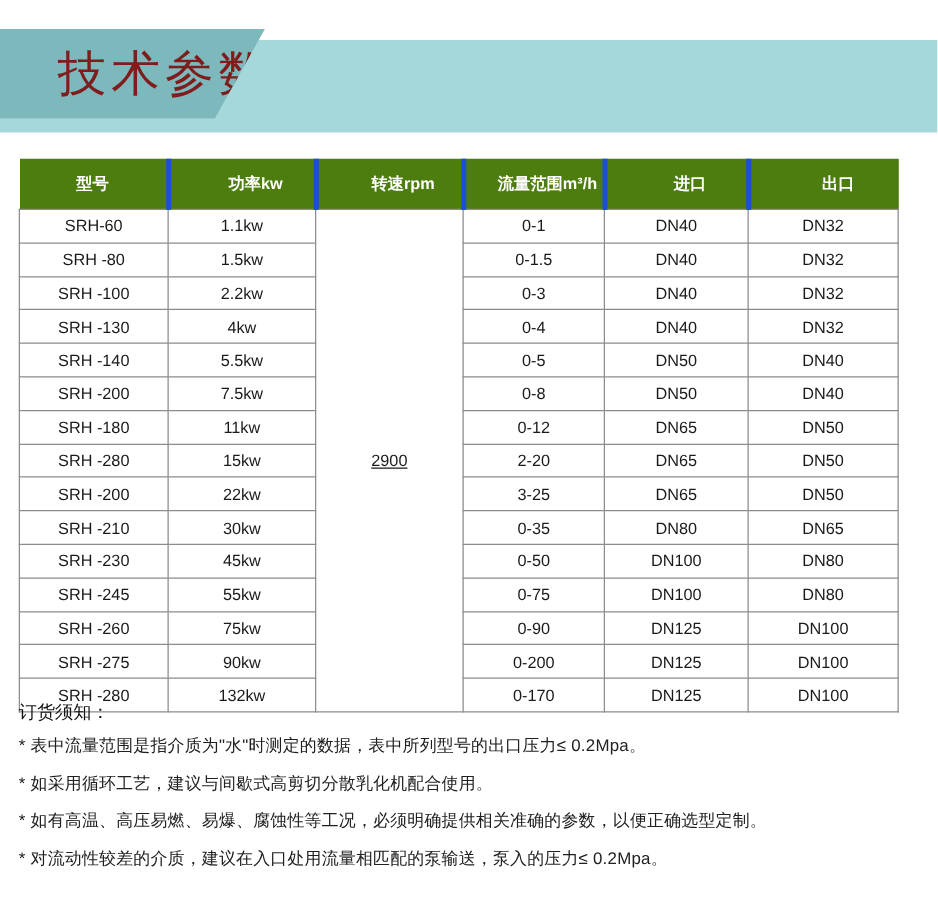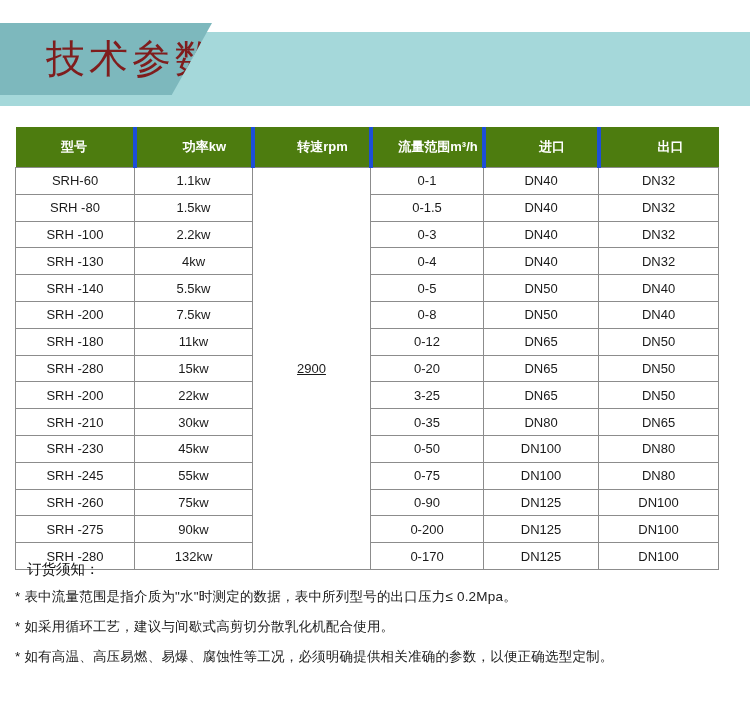--- a/index.html
+++ b/index.html
@@ -77,21 +77,21 @@
 
   
   .notes {
     position: absolute;
     top: 560px; left: 15px;
     width: 725px;
     color: #1f1f1f;
   }
   .notes-title {
     font-size: 14.5px;
-    margin: 0 0 9px 12px;
+    margin: 0 0 9px 0;
     color: #111111;
   }
   .note-line {
     font-size: 13.5px;
     margin: 0 0 12px 0;
     color: #202020;
     letter-spacing: 0.2px;
   }
 </style>
 </head>
@@ -168,21 +168,21 @@
     <tr>
       <td>SRH -180</td>
       <td>11kw</td>
       <td>0-12</td>
       <td>DN65</td>
       <td>DN50</td>
     </tr>
     <tr>
       <td>SRH -280</td>
       <td>15kw</td>
-      <td>0-20</td>
+      <td>2-20</td>
       <td>DN65</td>
       <td>DN50</td>
     </tr>
     <tr>
       <td>SRH -200</td>
       <td>22kw</td>
       <td>3-25</td>
       <td>DN65</td>
       <td>DN50</td>
     </tr>
@@ -229,13 +229,14 @@
       <td>DN100</td>
     </tr>
   </tbody>
 </table>
 
 <div class="notes">
   <p class="notes-title">订货须知：</p>
   <p class="note-line">* 表中流量范围是指介质为"水"时测定的数据，表中所列型号的出口压力≤ 0.2Mpa。</p>
   <p class="note-line">* 如采用循环工艺，建议与间歇式高剪切分散乳化机配合使用。</p>
   <p class="note-line">* 如有高温、高压易燃、易爆、腐蚀性等工况，必须明确提供相关准确的参数，以便正确选型定制。</p>
+  <p class="note-line">* 对流动性较差的介质，建议在入口处用流量相匹配的泵输送，泵入的压力≤ 0.2Mpa。</p>
 </div>
 
 </body></html>

